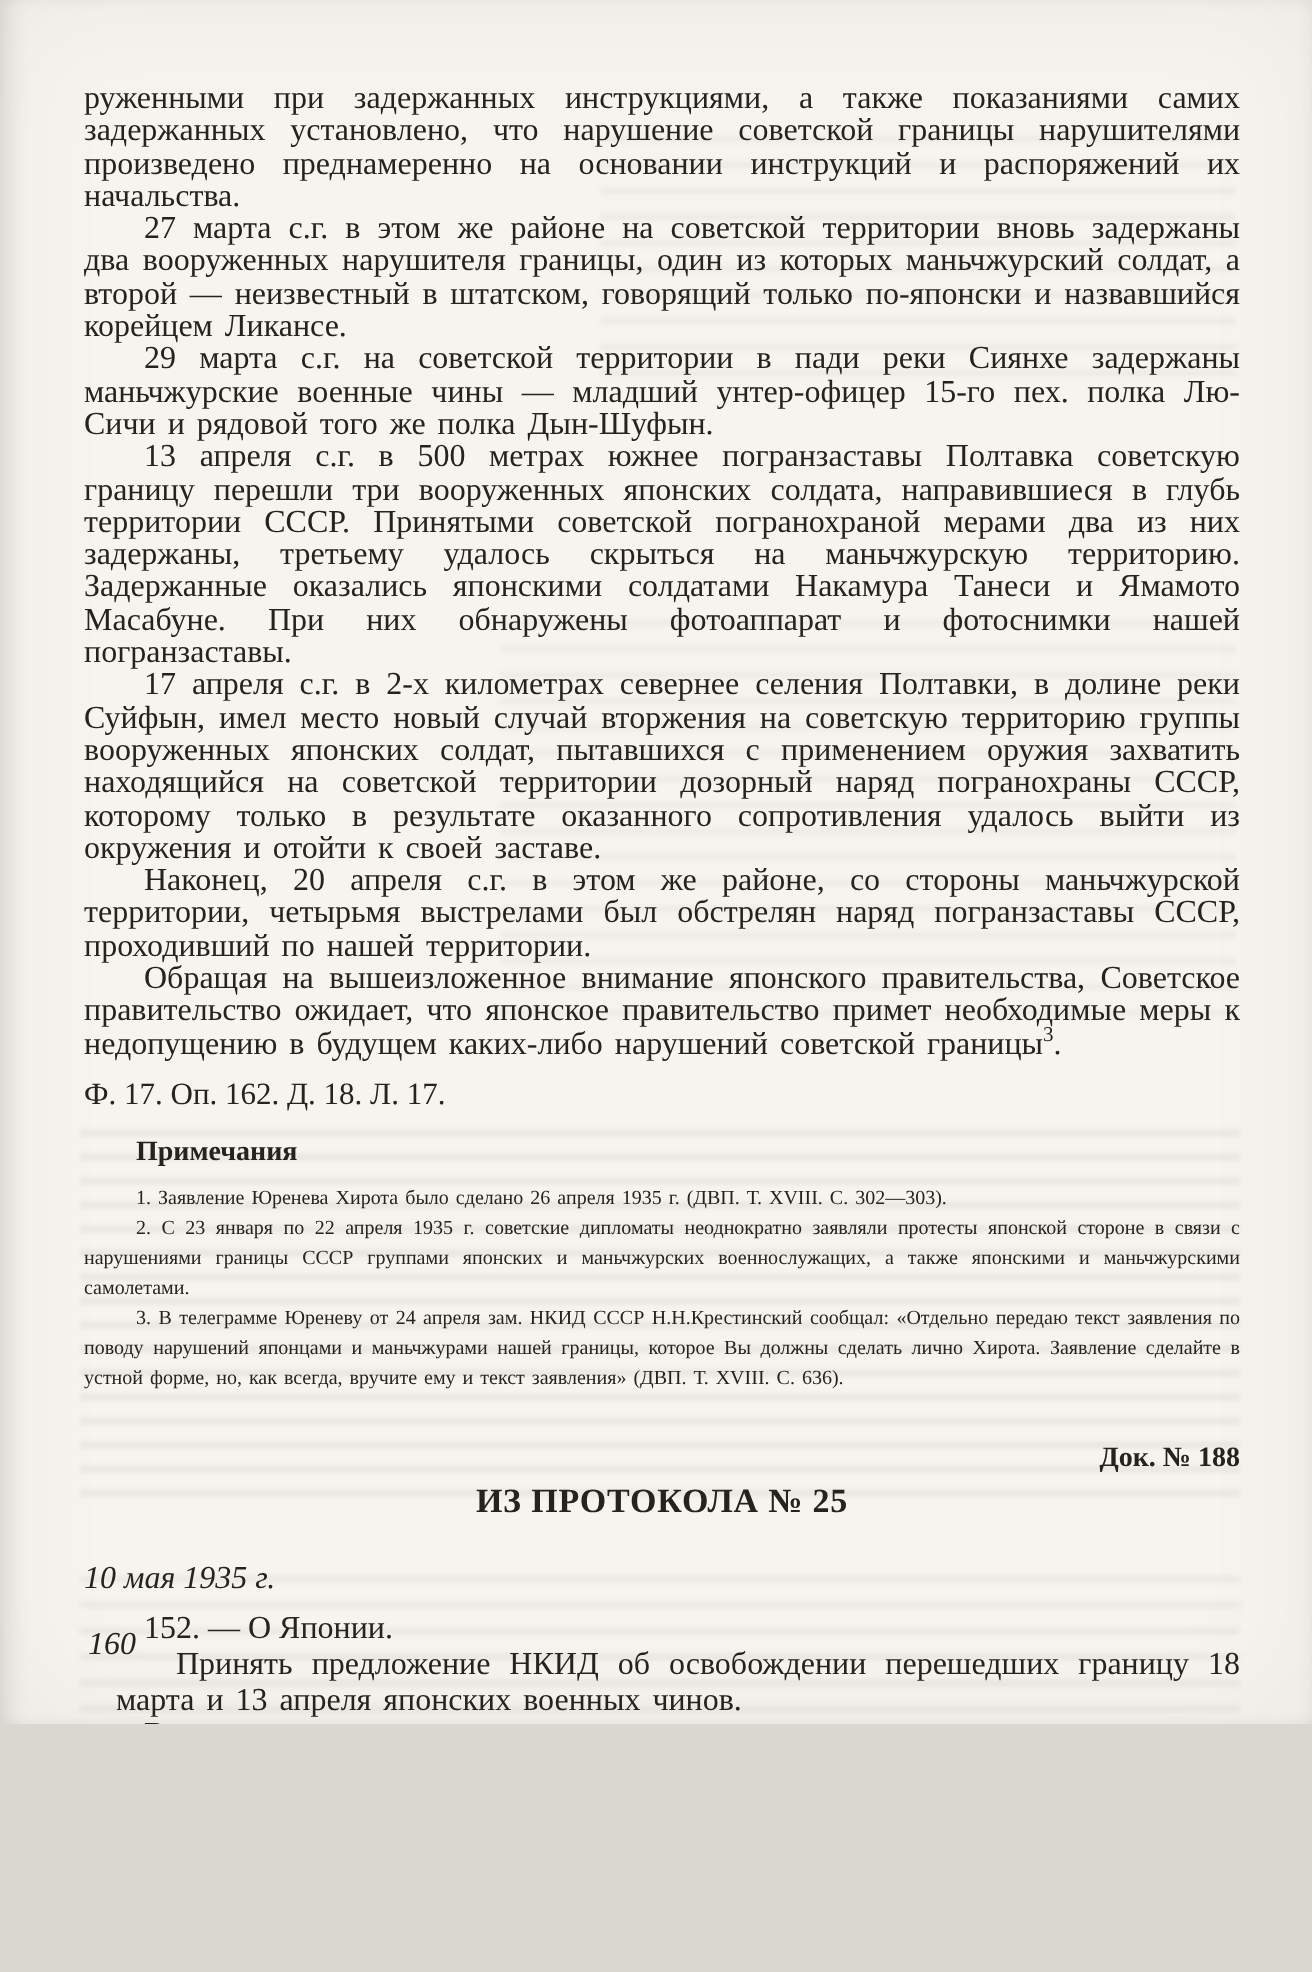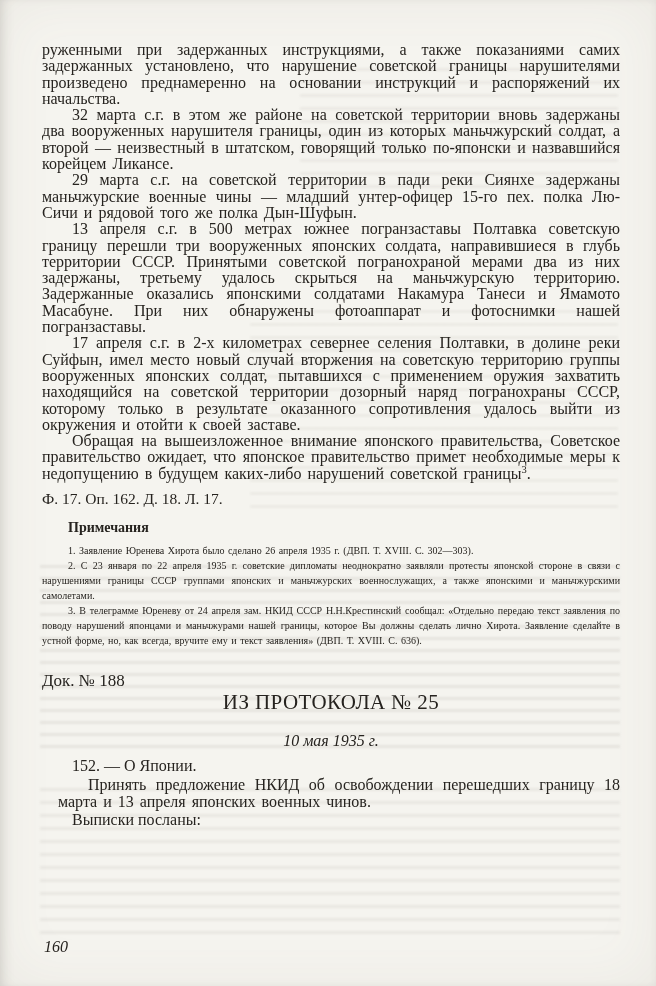--- a/index.html
+++ b/index.html
@@ -1,19 +1,19 @@
 <!DOCTYPE html>
 <html lang="ru"><head>
 <meta charset="utf-8">
 <style>
   html, body { margin: 0; padding: 0; background: #d9d7d0; }
   .page {
     position: relative;
     width: 656px;
-    height: 986px;
+    height: 862px;
     margin: 0 auto;
     background: #f5f4ef;
     overflow: hidden;
     font-family: "Liberation Serif", "DejaVu Serif", serif;
     color: #26231f;
     box-shadow: inset 8px 0 14px -8px rgba(60,55,45,0.22),
                 inset -4px 0 10px -6px rgba(60,55,45,0.10),
                 inset 0 0 60px rgba(110,100,80,0.07);
   }
   .content {
@@ -58,36 +58,36 @@
     line-height: 15px;
     text-align: justify;
     text-indent: 26px;
     word-spacing: 1px;
   }
 
   
   .protocol { margin-top: 24px; }
   .doc-label {
     margin: 0;
-    text-align: left;
-    font-weight: normal;
-    font-size: 17px;
+    text-align: right;
+    font-weight: bold;
+    font-size: 14px;
     line-height: 17px;
   }
   .doc-title {
     margin: 4px 0 0 0;
     text-align: center;
-    font-weight: normal;
-    font-size: 21px;
+    font-weight: bold;
+    font-size: 17px;
     line-height: 18px;
     letter-spacing: 0.4px;
   }
   .doc-date {
     margin-top: 22px;
-    text-align: center;
+    text-align: left;
     font-style: italic;
     font-size: 16px;
     line-height: 16px;
   }
   .item-heading {
     margin-top: 8px;
     font-size: 16px;
     line-height: 17.5px;
     text-indent: 30px;
   }
@@ -140,24 +140,25 @@
 
   <div class="bleed bleed-1"></div>
   <div class="bleed bleed-2"></div>
   <div class="bleed bleed-3"></div>
   <div class="bleed bleed-4"></div>
 
   <div class="content">
 
     <section>
       <p class="body-par no-indent">руженными при задержанных инструкциями, а также показаниями самих задержанных установлено, что нарушение советской границы нарушителями произведено преднамеренно на основании инструкций и распоряжений их начальства.</p>
-      <p class="body-par">32 марта с.г. в этом же районе на советской территории вновь задержаны два вооруженных нарушителя границы, один из которых маньчжурский солдат, а второй — неизвестный в штатском, говорящий только по-японски и назвавшийся корейцем Ликансе.</p>
+      <p class="body-par">27 марта с.г. в этом же районе на советской территории вновь задержаны два вооруженных нарушителя границы, один из которых маньчжурский солдат, а второй — неизвестный в штатском, говорящий только по-японски и назвавшийся корейцем Ликансе.</p>
       <p class="body-par">29 марта с.г. на советской территории в пади реки Сиянхе задержаны маньчжурские военные чины — младший унтер-офицер 15-го пех. полка Лю-Сичи и рядовой того же полка Дын-Шуфын.</p>
       <p class="body-par">13 апреля с.г. в 500 метрах южнее погранзаставы Полтавка советскую границу перешли три вооруженных японских солдата, направившиеся в глубь территории СССР. Принятыми советской погранохраной мерами два из них задержаны, третьему удалось скрыться на маньчжурскую территорию. Задержанные оказались японскими солдатами Накамура Танеси и Ямамото Масабуне. При них обнаружены фотоаппарат и фотоснимки нашей погранзаставы.</p>
       <p class="body-par">17 апреля с.г. в 2-х километрах севернее селения Полтавки, в долине реки Суйфын, имел место новый случай вторжения на советскую территорию группы вооруженных японских солдат, пытавшихся с применением оружия захватить находящийся на советской территории дозорный наряд погранохраны СССР, которому только в результате оказанного сопротивления удалось выйти из окружения и отойти к своей заставе.</p>
+      <p class="body-par">Наконец, 20 апреля с.г. в этом же районе, со стороны маньчжурской территории, четырьмя выстрелами был обстрелян наряд погранзаставы СССР, проходивший по нашей территории.</p>
       <p class="body-par"><span>Обращая на вышеизложенное внимание японского правительства, Советское правительство ожидает, что японское правительство примет необходимые меры к недопущению в будущем каких-либо нарушений советской границы</span><sup class="fn">3</sup><span>.</span></p>
 
       <p class="archive-ref">Ф. 17. Оп. 162. Д. 18. Л. 17.</p>
 
       <div class="notes">
         <h4 class="notes-title">Примечания</h4>
         <p class="note">1. Заявление Юренева Хирота было сделано 26 апреля 1935 г. (ДВП. Т. XVIII. С. 302—303).</p>
         <p class="note">2. С 23 января по 22 апреля 1935 г. советские дипломаты неоднократно заявляли протесты японской стороне в связи с нарушениями границы СССР группами японских и маньчжурских военнослужащих, а также японскими и маньчжурскими самолетами.</p>
         <p class="note">3. В телеграмме Юреневу от 24 апреля зам. НКИД СССР Н.Н.Крестинский сообщал: «Отдельно передаю текст заявления по поводу нарушений японцами и маньчжурами нашей границы, которое Вы должны сделать лично Хирота. Заявление сделайте в устной форме, но, как всегда, вручите ему и текст заявления» (ДВП. Т. XVIII. С. 636).</p>
       </div>

